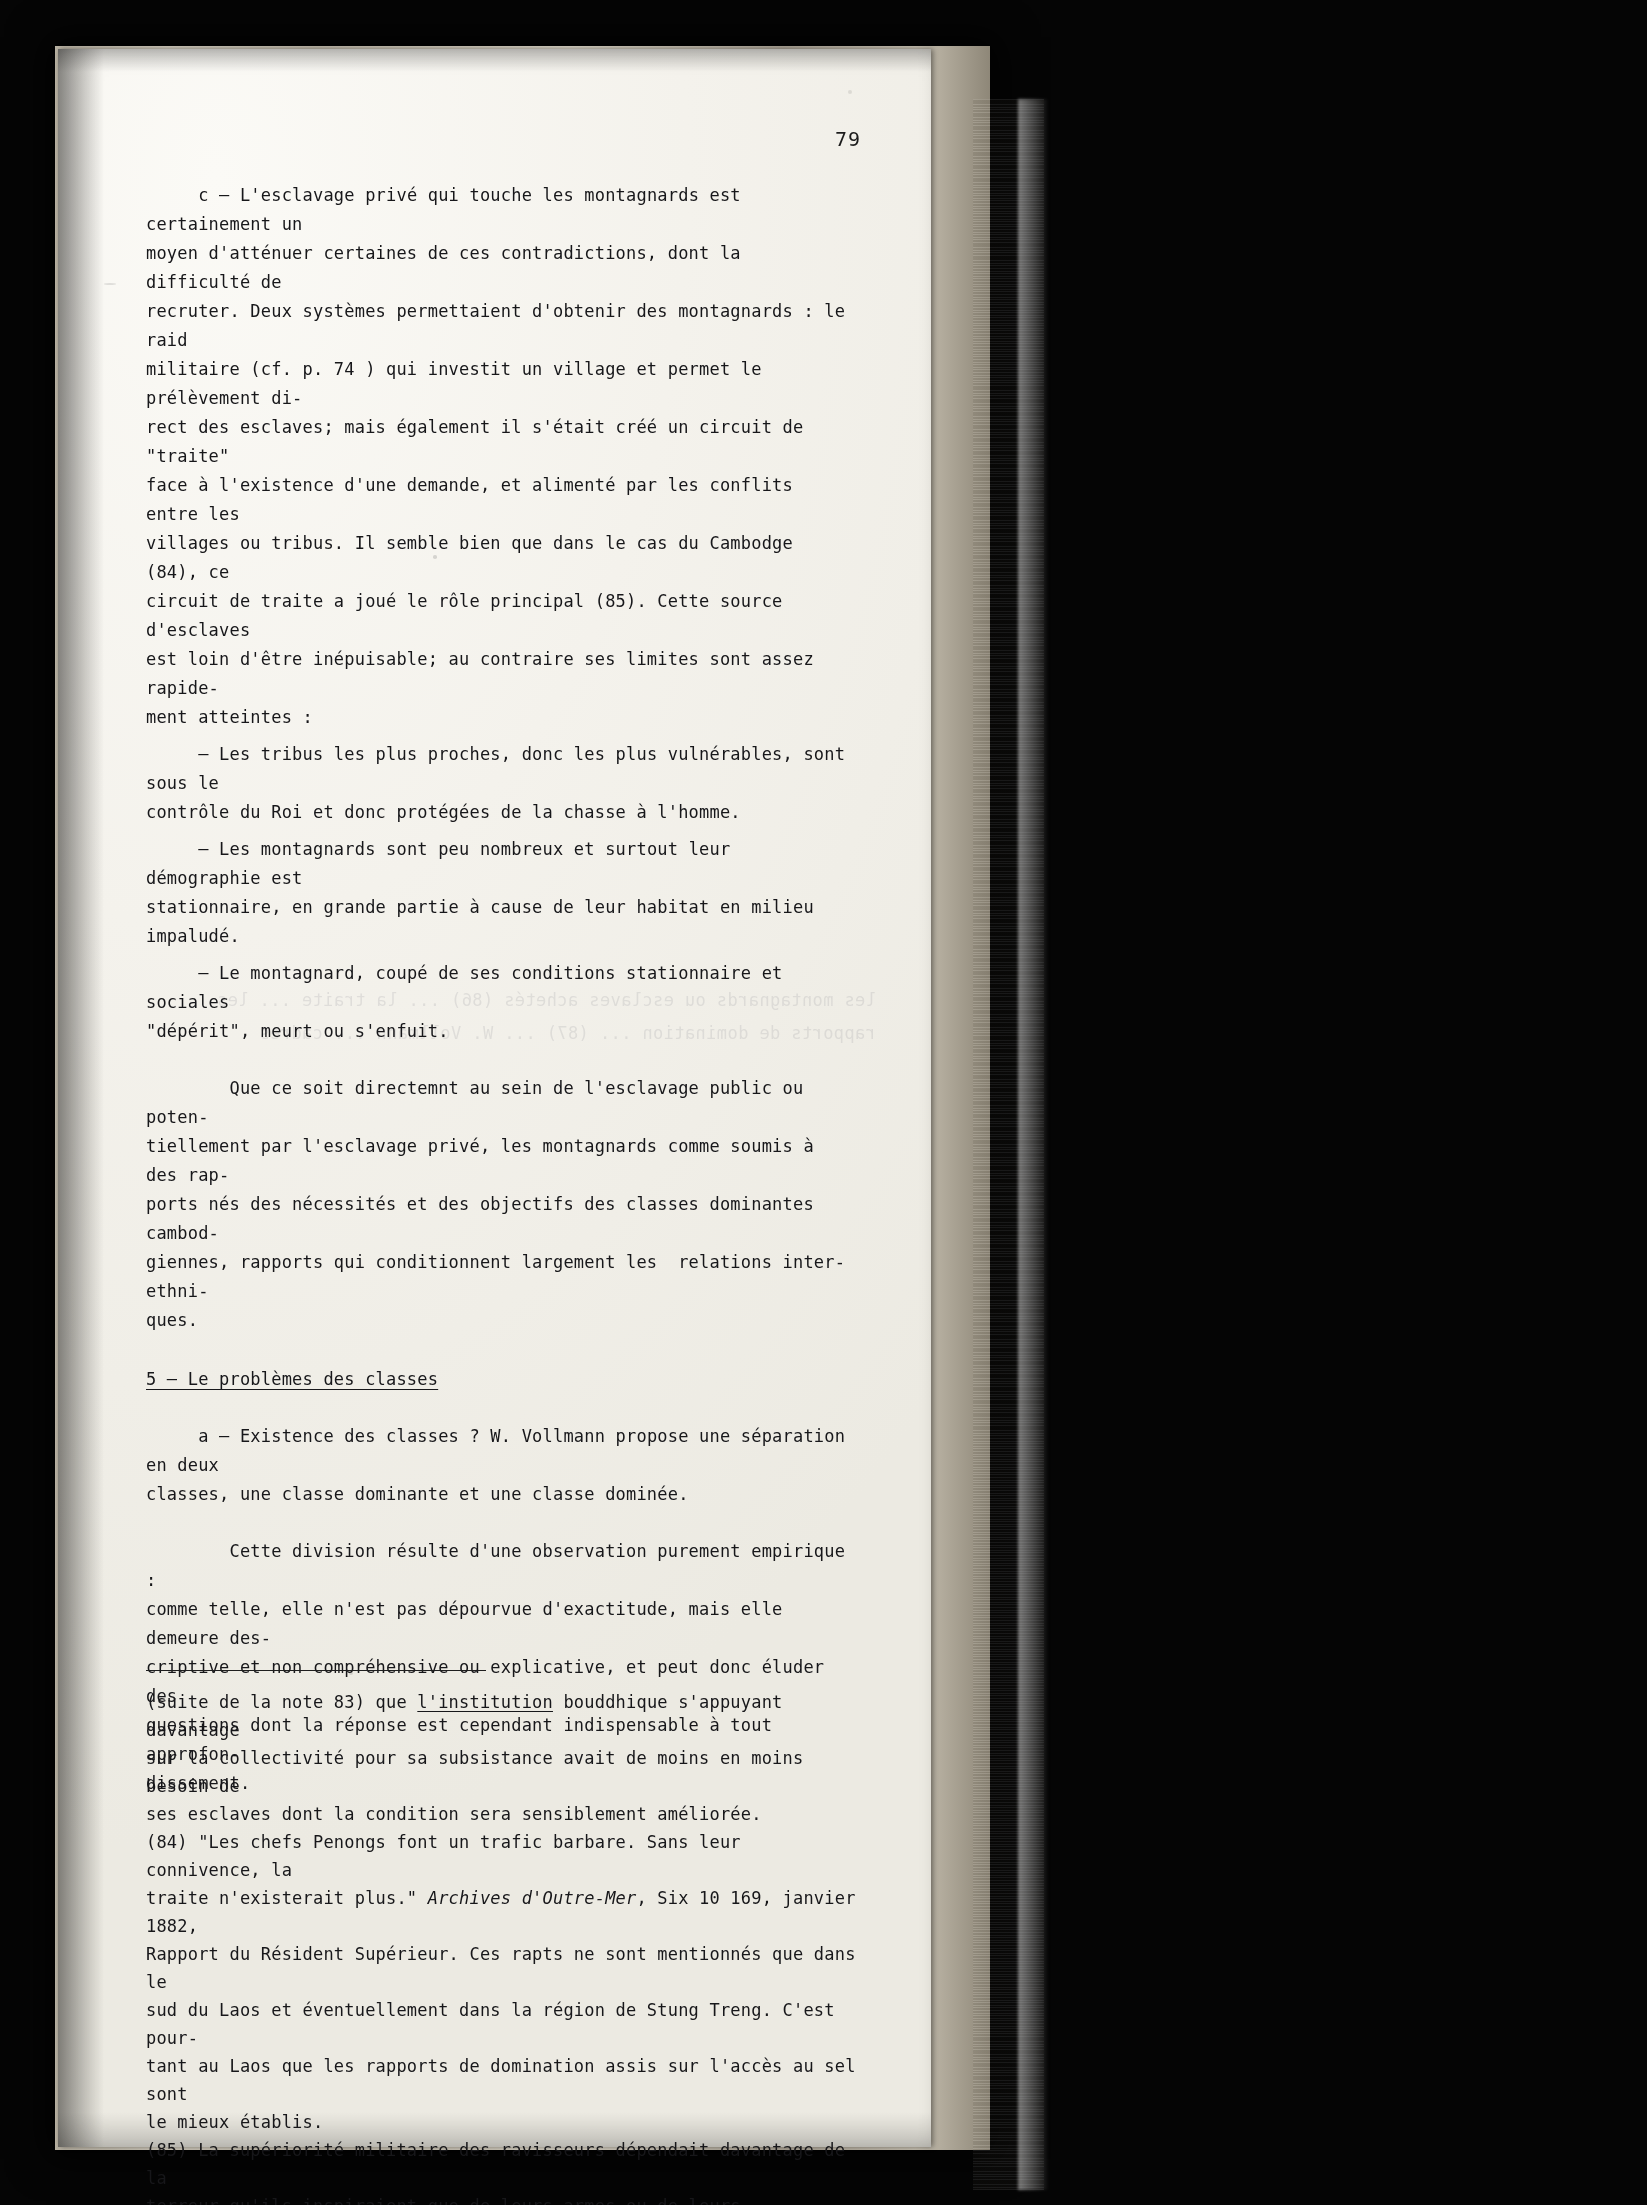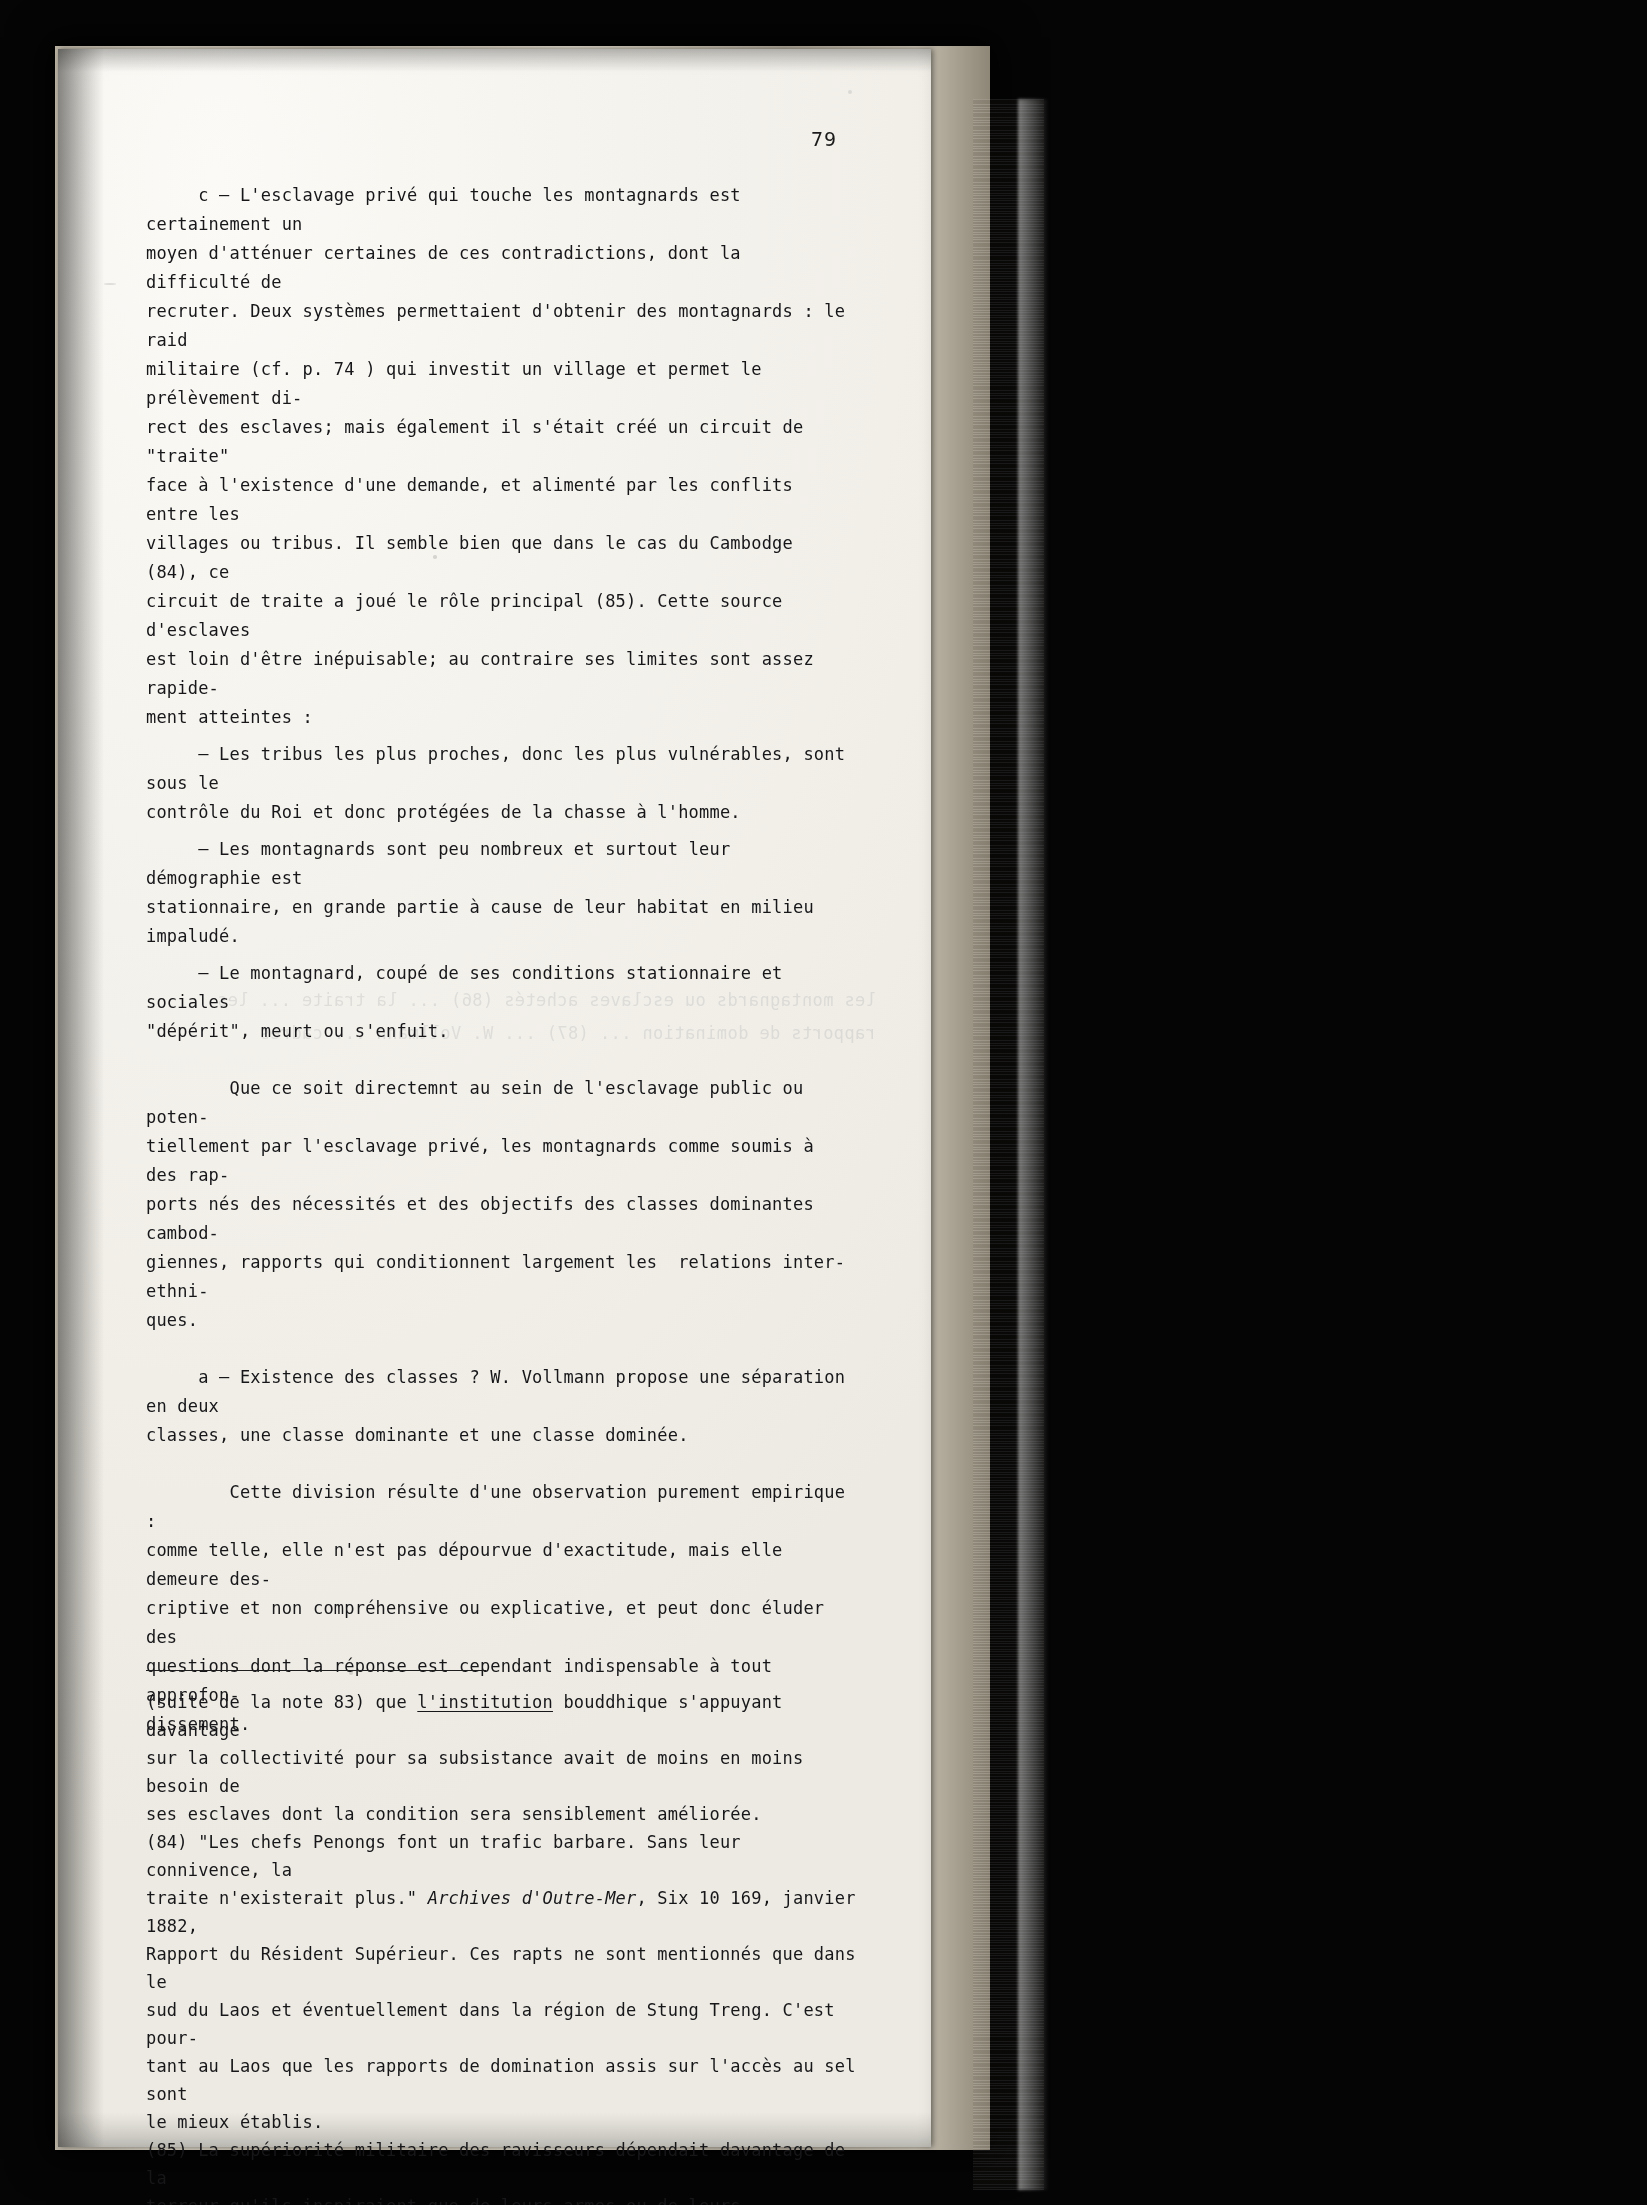--- a/index.html
+++ b/index.html
@@ -113,21 +113,21 @@
   }
 
   
   #content {
     position: absolute;
     left: 0; top: 0; right: 0; bottom: 0;
     padding: 0;
   }
   .folio {
     position: absolute;
-    right: 94px;
+    right: 70px;
     top: 78px;
     font-size: 20px;
     color: #1b1b1b;
     letter-spacing: 0.9px;
   }
   #body-text {
     position: absolute;
     left: 88px;
     top: 132px;
     width: 708px;
@@ -218,20 +218,21 @@
         <div class="para tight">     – Le montagnard, coupé de ses conditions stationnaire et sociales
 "dépérit", meurt ou s'enfuit.</div>
 
 
         <div class="para gap">        Que ce soit directemnt au sein de l'esclavage public ou poten-
 tiellement par l'esclavage privé, les montagnards comme soumis à des rap-
 ports nés des nécessités et des objectifs des classes dominantes cambod-
 giennes, rapports qui conditionnent largement les  relations inter-ethni-
 ques.</div>
 
+        <div class="section-head">5 – Le problèmes des classes</div>
 
         <div class="para gap">     a – Existence des classes ? W. Vollmann propose une séparation en deux
 classes, une classe dominante et une classe dominée.</div>
 
 
 
         <div class="para gap">        Cette division résulte d'une observation purement empirique :
 comme telle, elle n'est pas dépourvue d'exactitude, mais elle demeure des-
 criptive et non compréhensive ou explicative, et peut donc éluder des
 questions dont la réponse est cependant indispensable à tout approfon-

